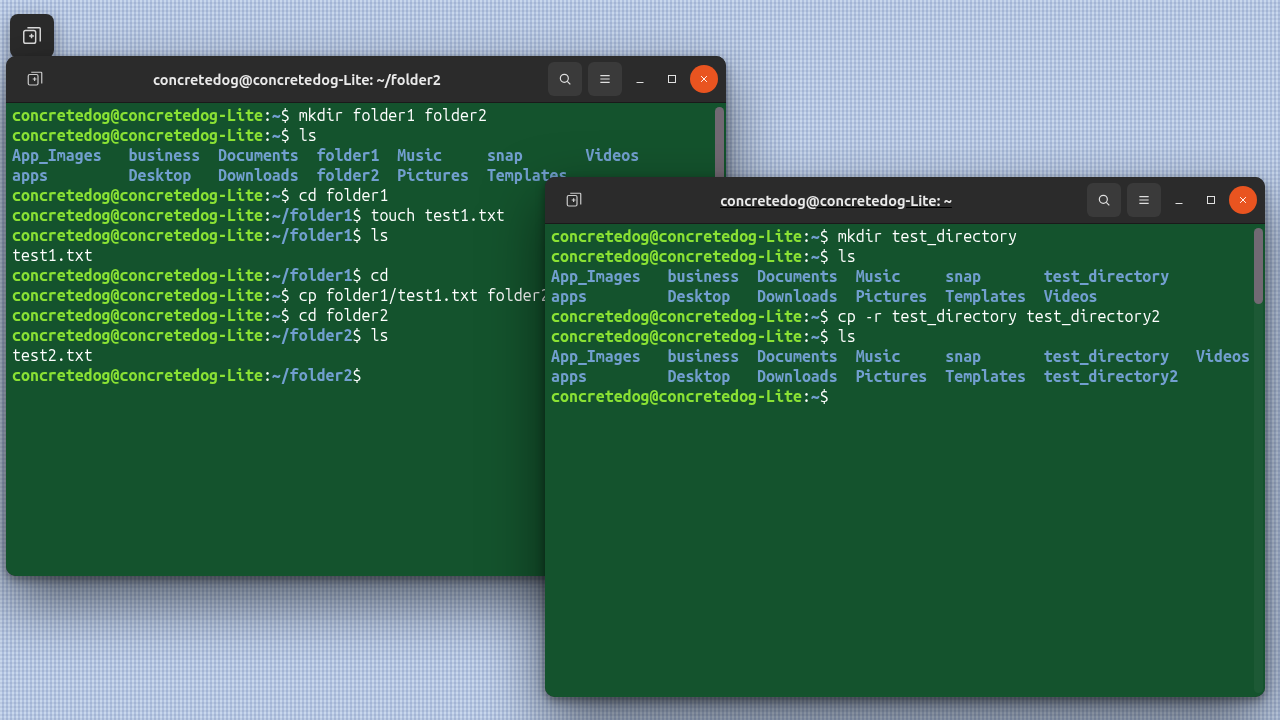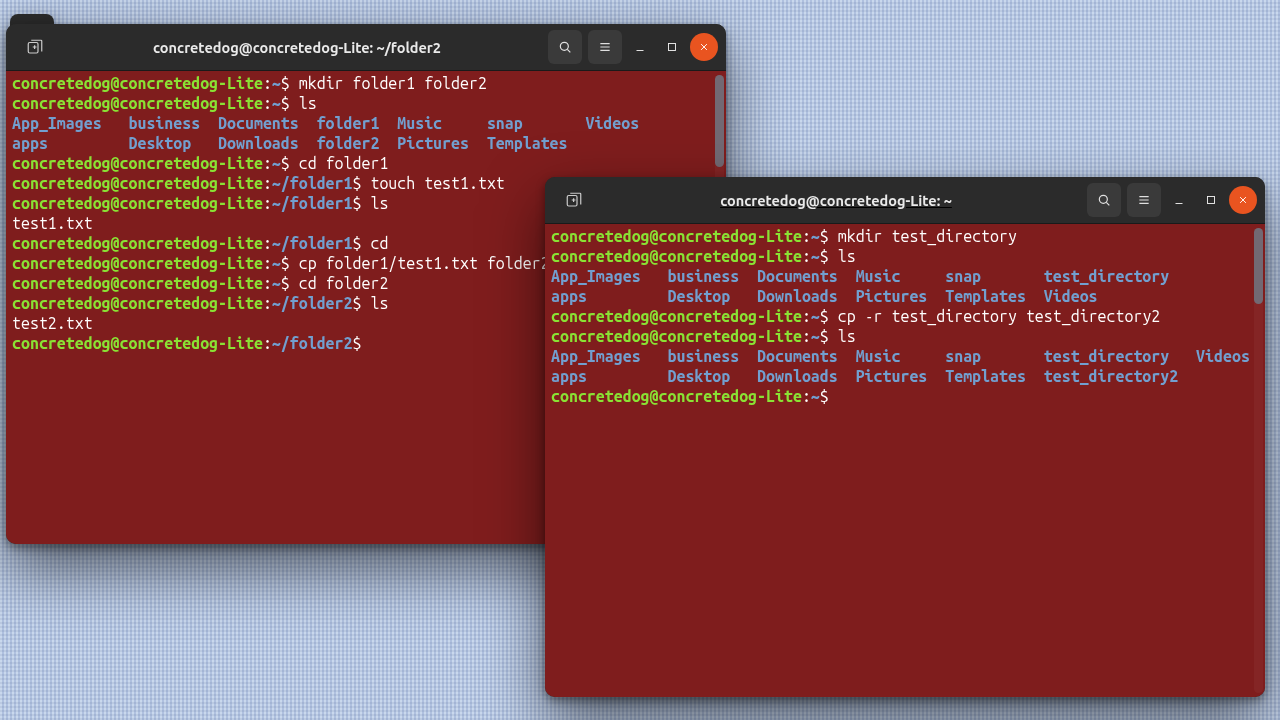--- a/index.html
+++ b/index.html
@@ -33,21 +33,21 @@
     width:34px;height:34px;border-radius:6px;background:#3a3a3a;
     display:flex;align-items:center;justify-content:center;margin-left:6px;cursor:pointer;
   }
   .tbtn svg{width:16px;height:16px;stroke:#e0e0e0;stroke-width:1.8;fill:none;}
   .wctrl{width:28px;height:28px;display:flex;align-items:center;justify-content:center;margin-left:4px;cursor:pointer;border-radius:50%;}
   .wctrl svg{width:14px;height:14px;stroke:#eee;stroke-width:1.6;fill:none;}
   .wctrl.close{background:#e95420;}
   .wctrl.close svg{stroke:#fff;}
   .nt{height:34px;width:34px;border-radius:6px;display:flex;align-items:center;justify-content:center;}
   .nt svg{width:18px;height:18px;stroke:#ccc;stroke-width:1.6;fill:none;}
-  .body{flex:1;background:#7f1d1d;position:relative;overflow:hidden;}
+  .body{flex:1;background:#14532d;position:relative;overflow:hidden;}
   .scroll{position:absolute;right:2px;top:4px;bottom:4px;width:9px;background:rgba(255,255,255,0.04);border-radius:5px;}
   .thumb{position:absolute;left:0;right:0;background:#726973;border-radius:5px;}
   .term{
     position:absolute;left:6px;right:14px;top:2px;
     font-size:16px;line-height:20px;white-space:pre;color:#ffffff;
     font-family:"Ubuntu Mono","DejaVu Sans Mono",monospace;
   }
   .g{color:#8ae234;font-weight:700;}
   .b{color:#729fcf;font-weight:700;}
   .w{color:#ffffff;}
@@ -57,21 +57,21 @@
 <div class="bg"></div>
 
 <div class="sidebar">
   <svg viewBox="0 0 24 24">
     <rect x="3" y="6" width="13" height="14" rx="2"></rect>
     <path d="M7 3h13a1 1 0 0 1 1 1v14"></path>
     <path d="M9 12h5M11.5 9.5v5"></path>
   </svg>
 </div>
 
-<div class="window" style="left:6px;top:24px;width:720px;height:520px;">
+<div class="window" style="left:6px;top:56px;width:720px;height:520px;">
   <div class="titlebar">
     <div class="nt">
       <svg viewBox="0 0 24 24">
           <rect x="3" y="6" width="13" height="14" rx="2"></rect>
           <path d="M7 3h13a1 1 0 0 1 1 1v14"></path>
           <path d="M9 12h5M11.5 9.5v5"></path>
         </svg>
     </div>
     <div class="title">concretedog@concretedog-Lite: ~/folder2</div>
     <div class="tbtn">

